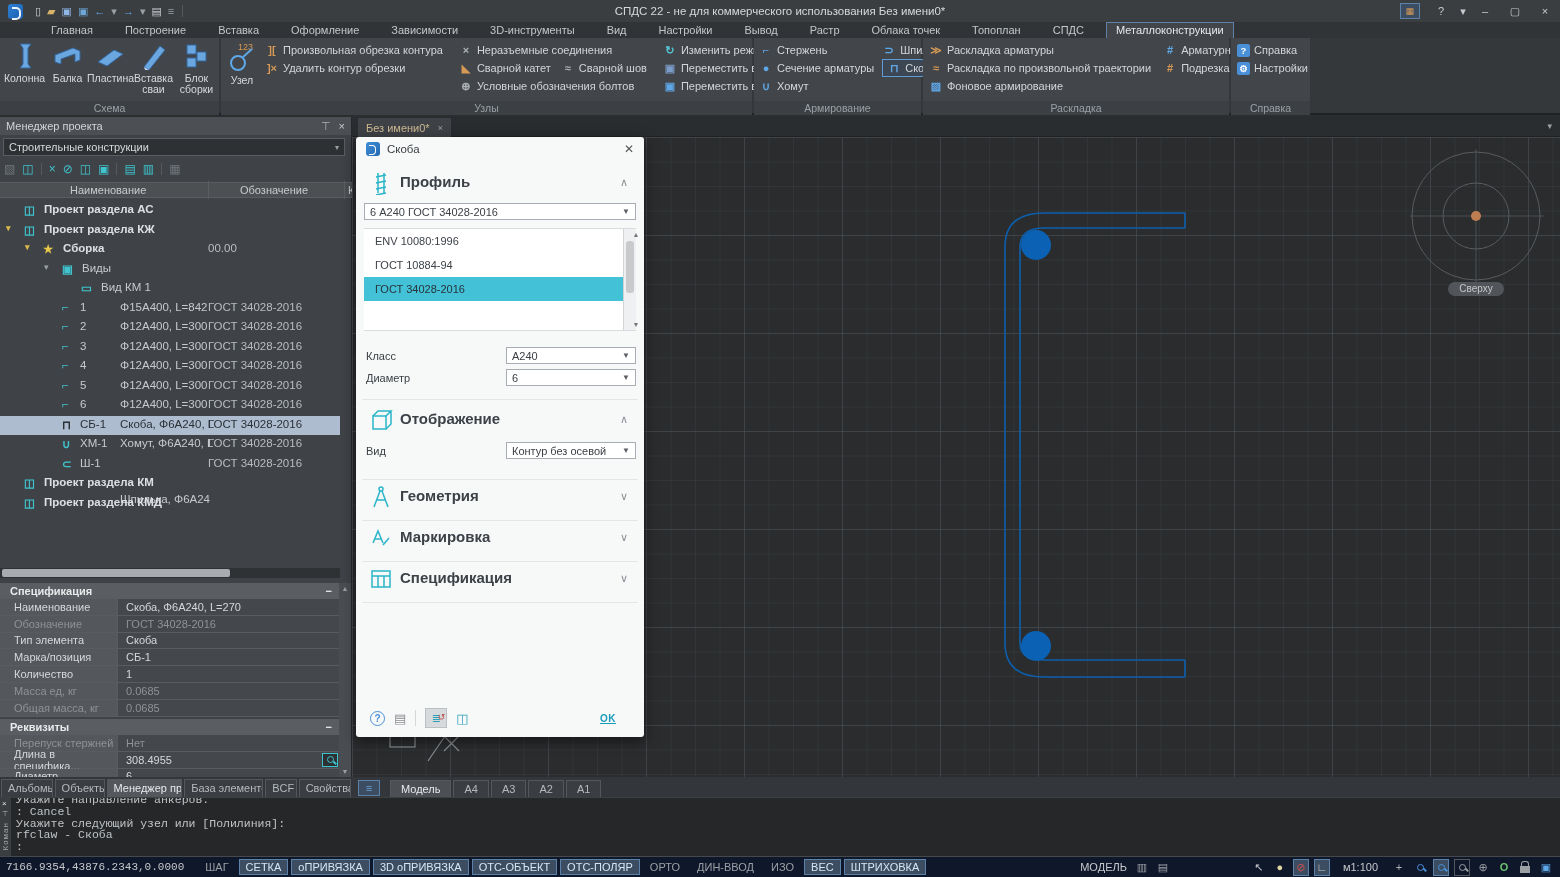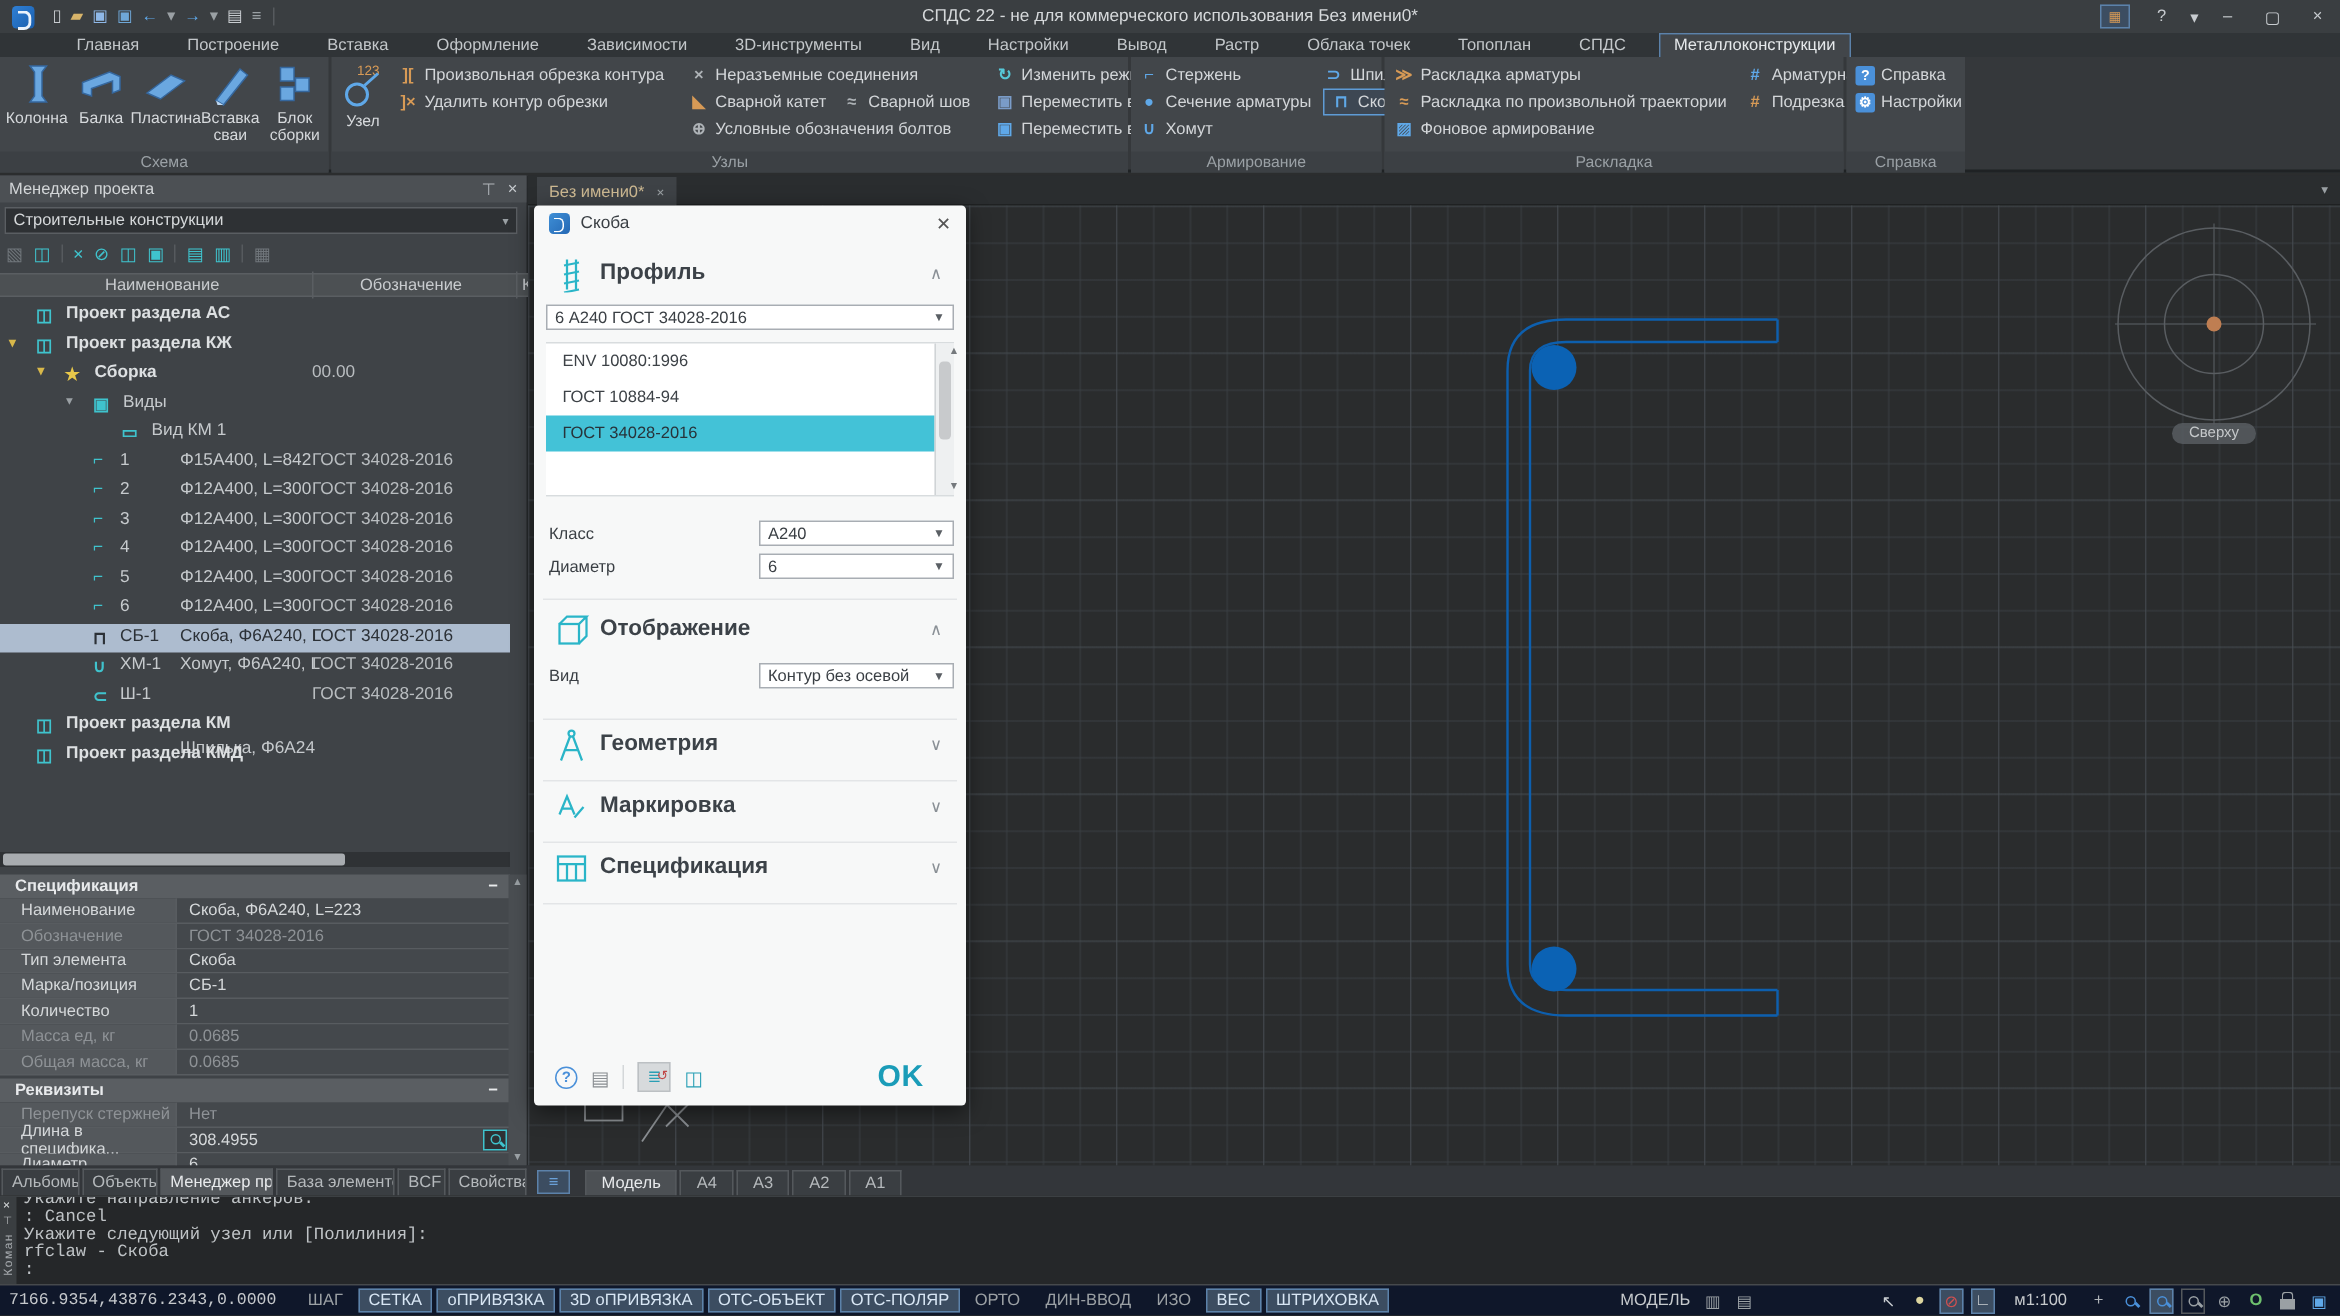--- a/index.html
+++ b/index.html
@@ -119,21 +119,21 @@
   .pscroll .up{position:absolute;top:2px;width:100%;}
   .pscroll .dn{position:absolute;bottom:2px;width:100%;}
   .pscroll .th{position:absolute;top:12px;left:2px;width:8px;height:52px;background:#c8cacc;border-radius:3px;}
   .dfooter{position:absolute;left:0;top:566px;width:100%;height:30px;display:flex;align-items:center;padding:0 14px;gap:9px;}
   .qhelp{width:15px;height:15px;border-radius:50%;border:1.5px solid #4a90d9;color:#4a90d9;font-size:10px;text-align:center;line-height:13px;font-weight:bold;}
   .fico{color:#8a8e92;font-size:13px;}
   .fsep{width:1px;height:16px;background:#d4d7d9;}
   .ftgl{width:22px;height:20px;background:#d7dadc;border:1px solid #bcc0c3;text-align:center;line-height:18px;font-size:11px;color:#2a9fb5;position:relative;}
   .ftgl i{position:absolute;right:1px;top:-1px;font-style:normal;color:#c04848;font-size:9px;}
   .fcopy{color:#2a9fb5;font-size:13px;}
-  .okbtn{margin-left:auto;color:#1a9cb8;font-size:20px;font-weight:bold;letter-spacing:.5px;padding-right:14px;}
+  .okbtn{margin-left:auto;color:#1a9cb8;font-size:10px;font-weight:bold;letter-spacing:.5px;padding-right:14px;text-decoration:underline;}
 
   
   .cmd{position:absolute;left:0;top:797px;width:1560px;height:59px;background:#252729;border-top:1px solid #3c4043;overflow:hidden;}
   .cmdstrip{position:absolute;left:0;top:0;width:11px;height:59px;background:#3a3e41;color:#b6babd;}
   .cmdstrip .cx{position:absolute;top:1px;left:2px;font-size:8px;color:#e0e3e5;}
   .cmdstrip .cp{position:absolute;top:12px;left:2px;font-size:7px;}
   .cmdstrip .clbl{position:absolute;top:24px;left:1px;font-size:8px;writing-mode:vertical-rl;transform:rotate(180deg);letter-spacing:1px;color:#a7abaf;}
   .cmdlines{position:absolute;left:16px;top:-4px;font-family:Liberation Mono, monospace;font-size:11.5px;line-height:11.8px;color:#bfc3c6;}
 
   
@@ -535,21 +535,21 @@
 
   <div class="ptable" style="top:466px;">
     <div class="shead">
         <span>Спецификация</span>
         <span>−</span>
       </div>
     <div id="specRows">
         <div class="srow">
           <span class="slabel">Наименование</span>
           <span class="sval">
-            <span>Скоба, Φ6А240, L=223</span>
+            <span>Скоба, Φ6А240, L=270</span>
           </span>
         </div>
         <div class="srow dis">
           <span class="slabel">Обозначение</span>
           <span class="sval">
             <span>ГОСТ 34028-2016</span>
           </span>
         </div>
         <div class="srow">
           <span class="slabel">Тип элемента</span>

